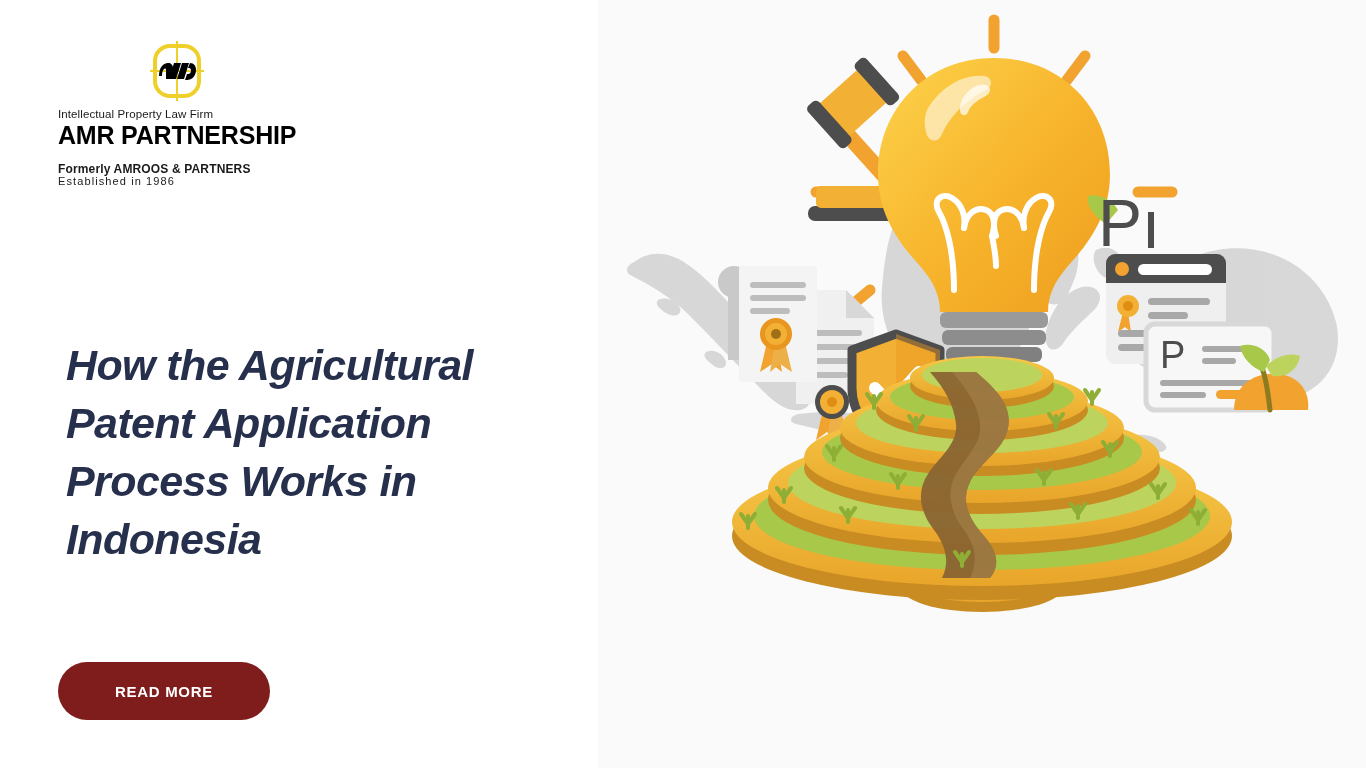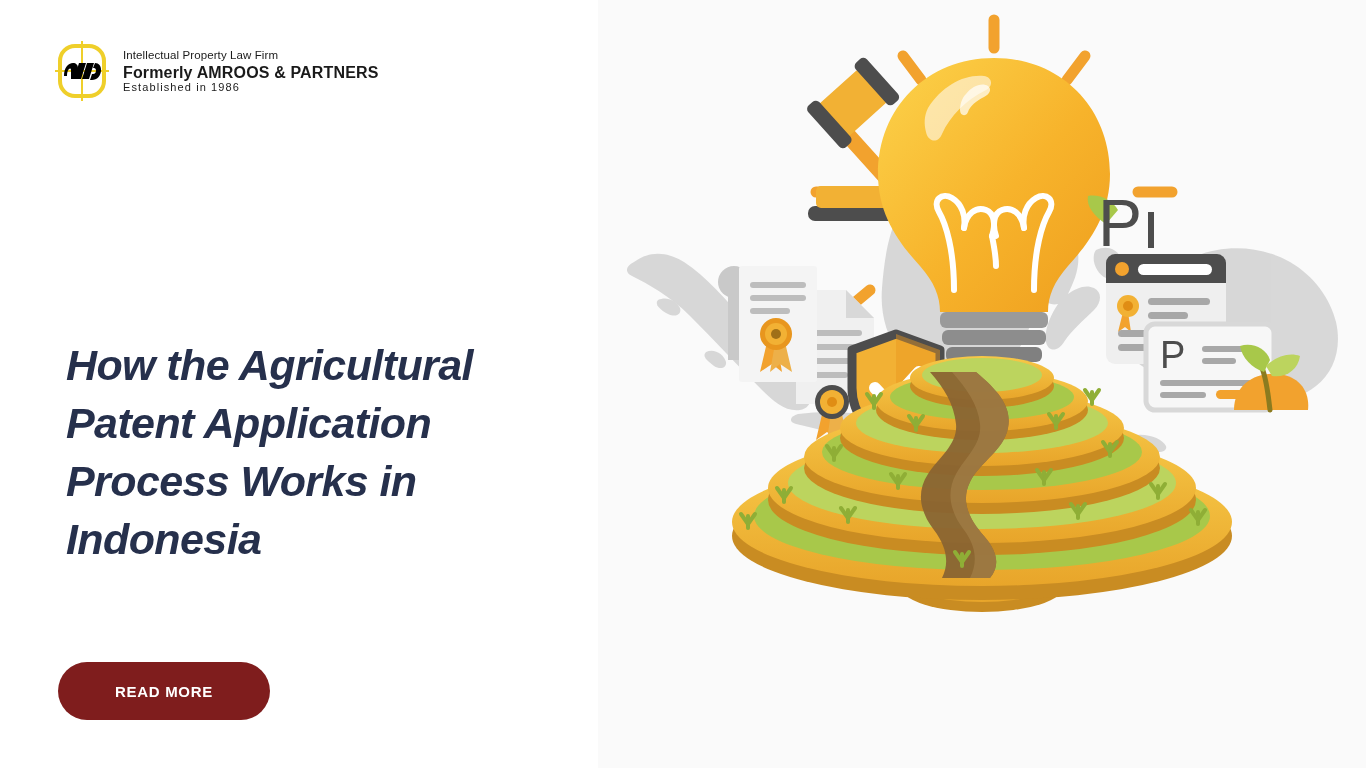--- a/index.html
+++ b/index.html
@@ -23,21 +23,21 @@
     position:absolute;
     left:598px; top:0;
     width:768px; height:768px;
     background:#fafafa;
   }
 
   
   #logo-block {
     position:absolute;
     left:58px; top:44px;
-    display:flex; align-items:center; gap:17px;
+    display:flex; align-items:center; gap:10px;flex-direction:column;
   }
   #logo-mark {
     position:relative;
     width:48px; height:54px;
     flex:none;
   }
   #logo-mark .ring {
     position:absolute; inset:0;
     border:4px solid #efcf2a;
     border-radius:17px;
@@ -57,22 +57,22 @@
   #logo-text { line-height:1; padding-top:1px; }
   .lt-tag {
     font-size:11.5px; color:#1a1a1a; letter-spacing:.1px;
     margin-bottom:1px; white-space:nowrap;
   }
   .lt-name {
     font-size:25px; font-weight:700; color:#000;
     letter-spacing:-0.2px; line-height:1.05; white-space:nowrap;
   }
   .lt-former {
-    font-size:16px; font-weight:700; color:#1a1a1a;
-    letter-spacing:.15px; margin-top:4px; white-space:nowrap;
+    font-size:12px; font-weight:700; color:#1a1a1a;
+    letter-spacing:.15px; margin-top:15px; white-space:nowrap;
   }
   .lt-est {
     font-size:11px; color:#1a1a1a; letter-spacing:1.1px;
     margin-top:1px; white-space:nowrap;
   }
 
   
   #headline {
     position:absolute;
     left:66px; top:336px;
@@ -124,20 +124,21 @@
         <g fill="#000000">
           <path d="M2 18 C2 10 6 5 11 5 C14 5 16 7 16 10 L16 21 L9 21 L9 12 C9 10.5 8 10 7 11 C5.5 12.5 5 15 5 18 Z"></path>
           <path d="M17 5 L24 5 L19 21 L12 21 Z"></path>
           <path d="M25 5 L32 5 L27 21 L20 21 Z"></path>
           <path d="M33 5 C37 5 39 8 39 12 C39 18 35 22 30 22 L28 22 L30 16 L31 16 C33 16 34 14.5 34 12.5 C34 11 33.2 10 32 10 L31 10 L33 5 Z"></path>
         </g>
       </svg>
     </div>
     <div id="logo-text">
       <div class="lt-tag">Intellectual Property Law Firm</div>
+      <div class="lt-name">AMR PARTNERSHIP</div>
       <div class="lt-former">Formerly AMROOS &amp; PARTNERS</div>
       <div class="lt-est">Established in 1986</div>
     </div>
   </div>
 
   <h1 id="headline">How the Agricultural Patent Application Process Works in Indonesia</h1>
 
   <button id="cta">READ MORE</button>
 
   <div id="illustration">

